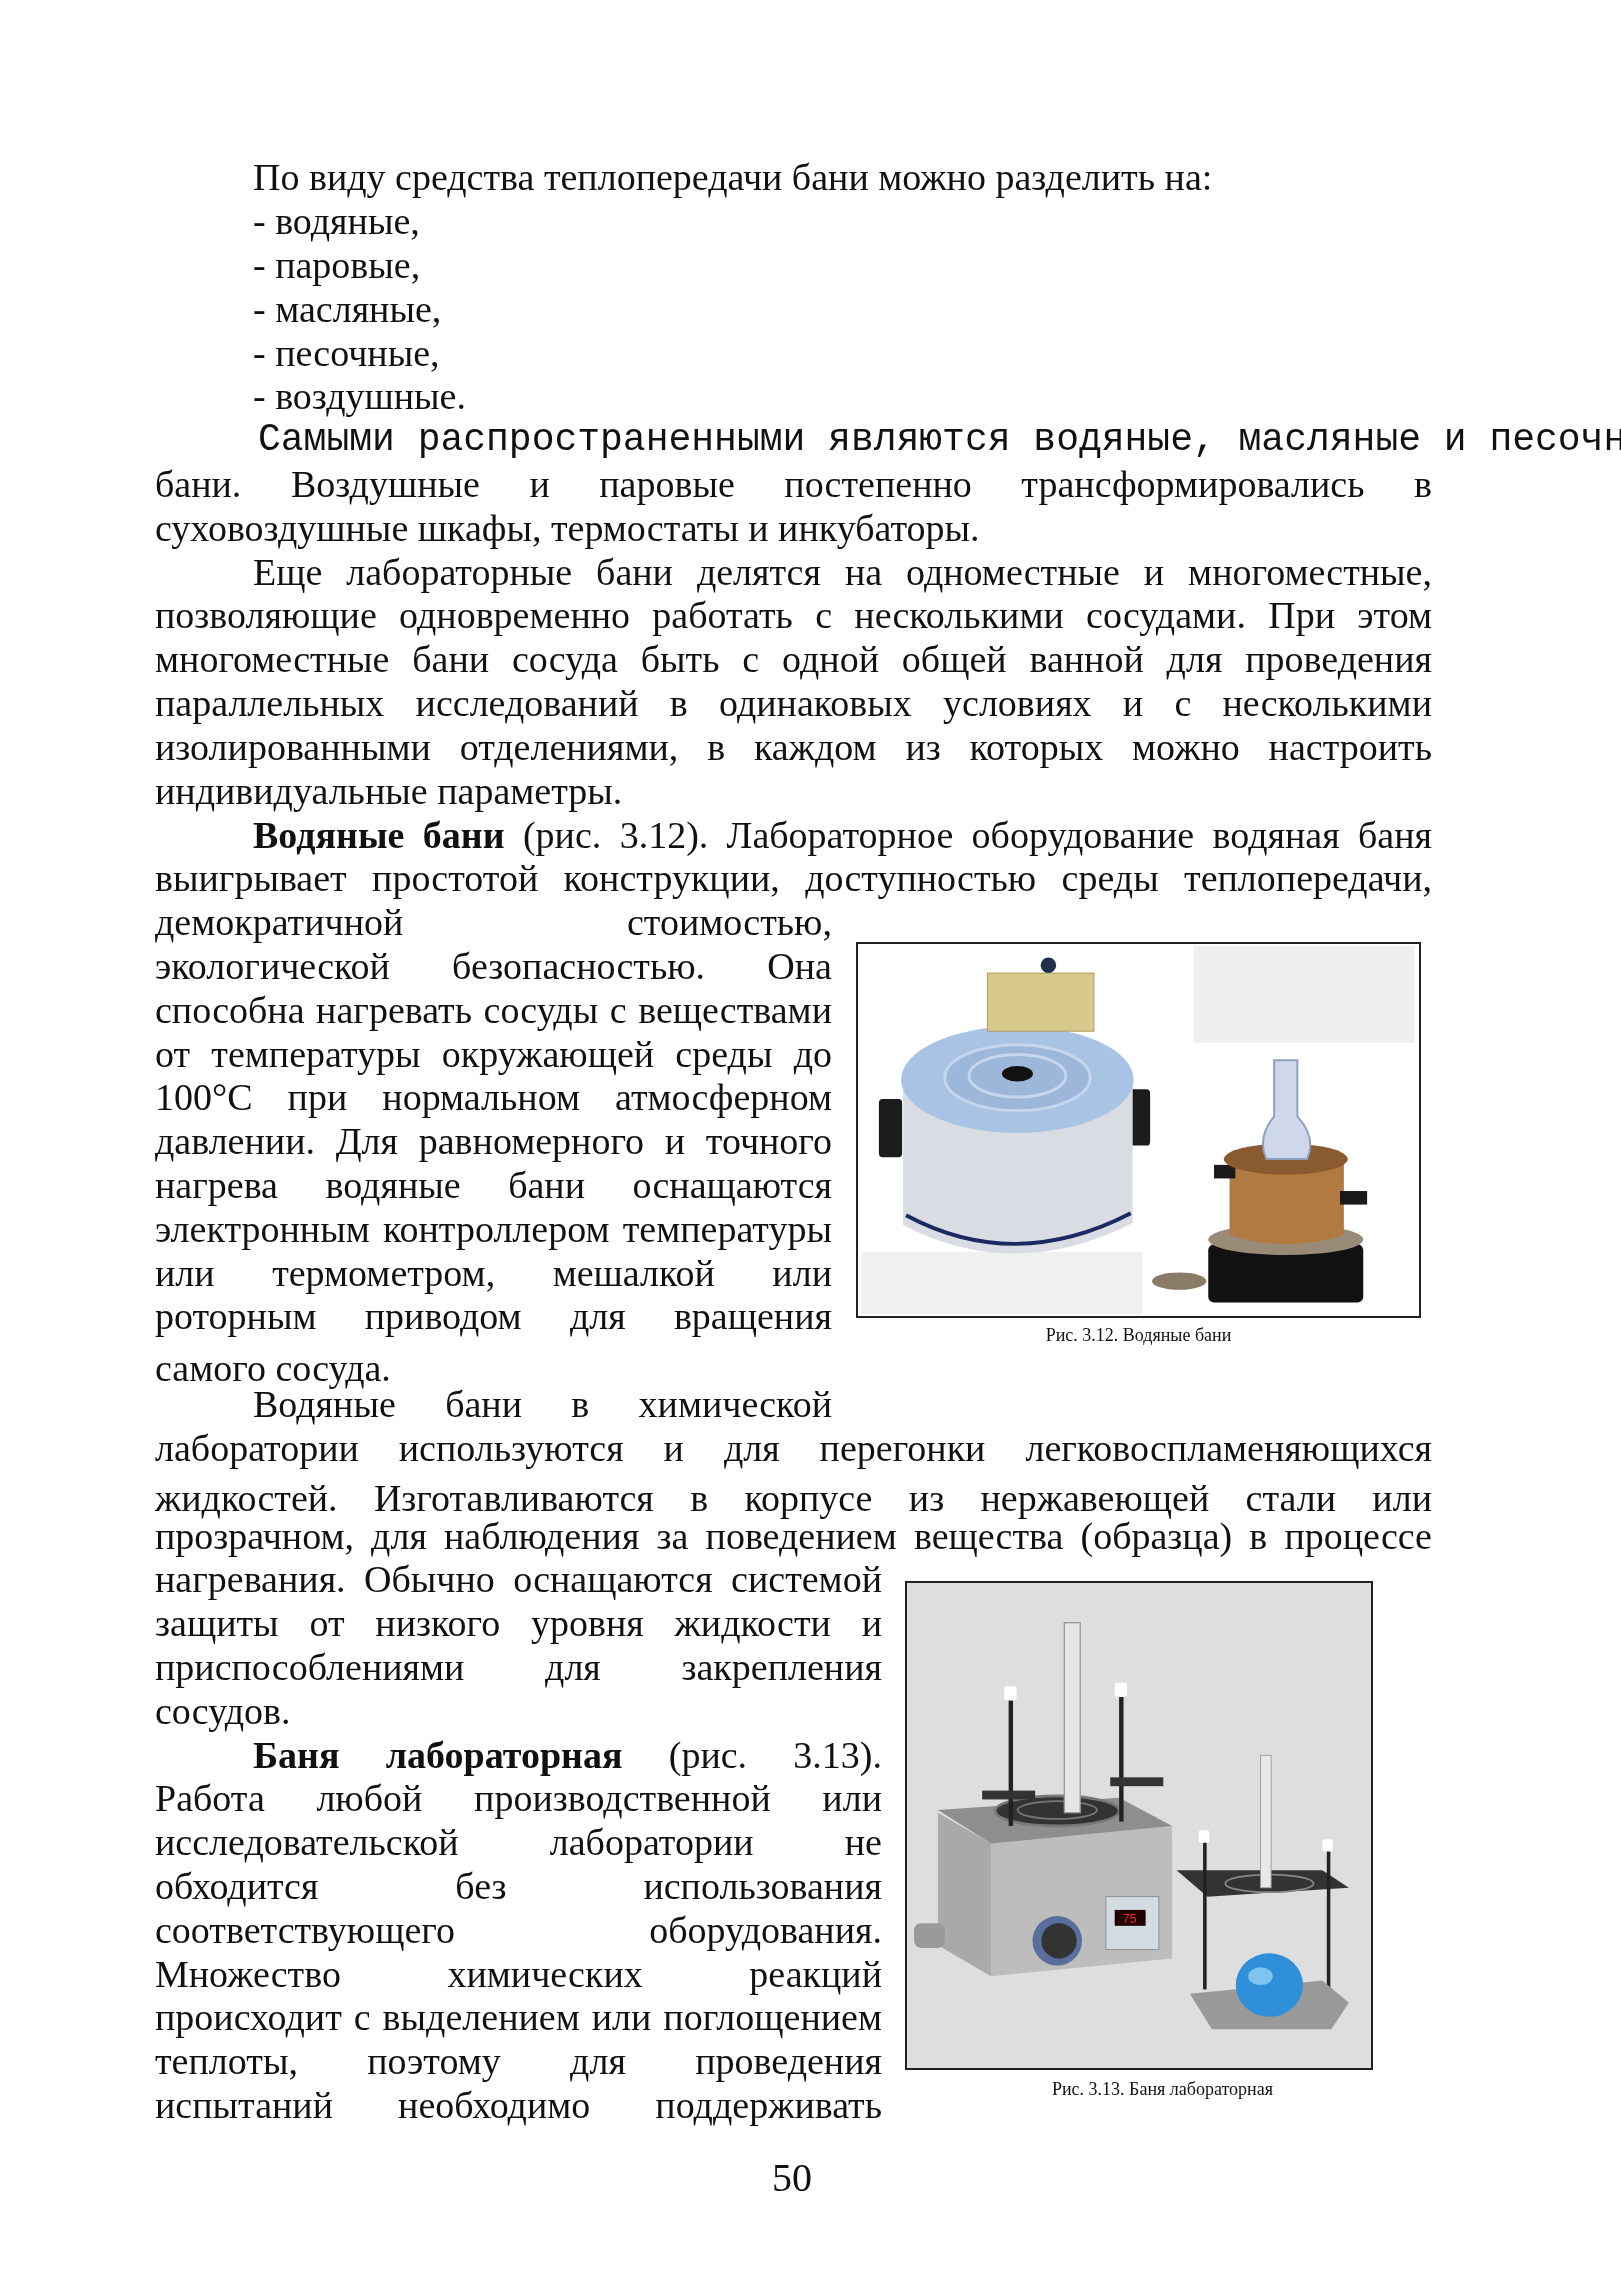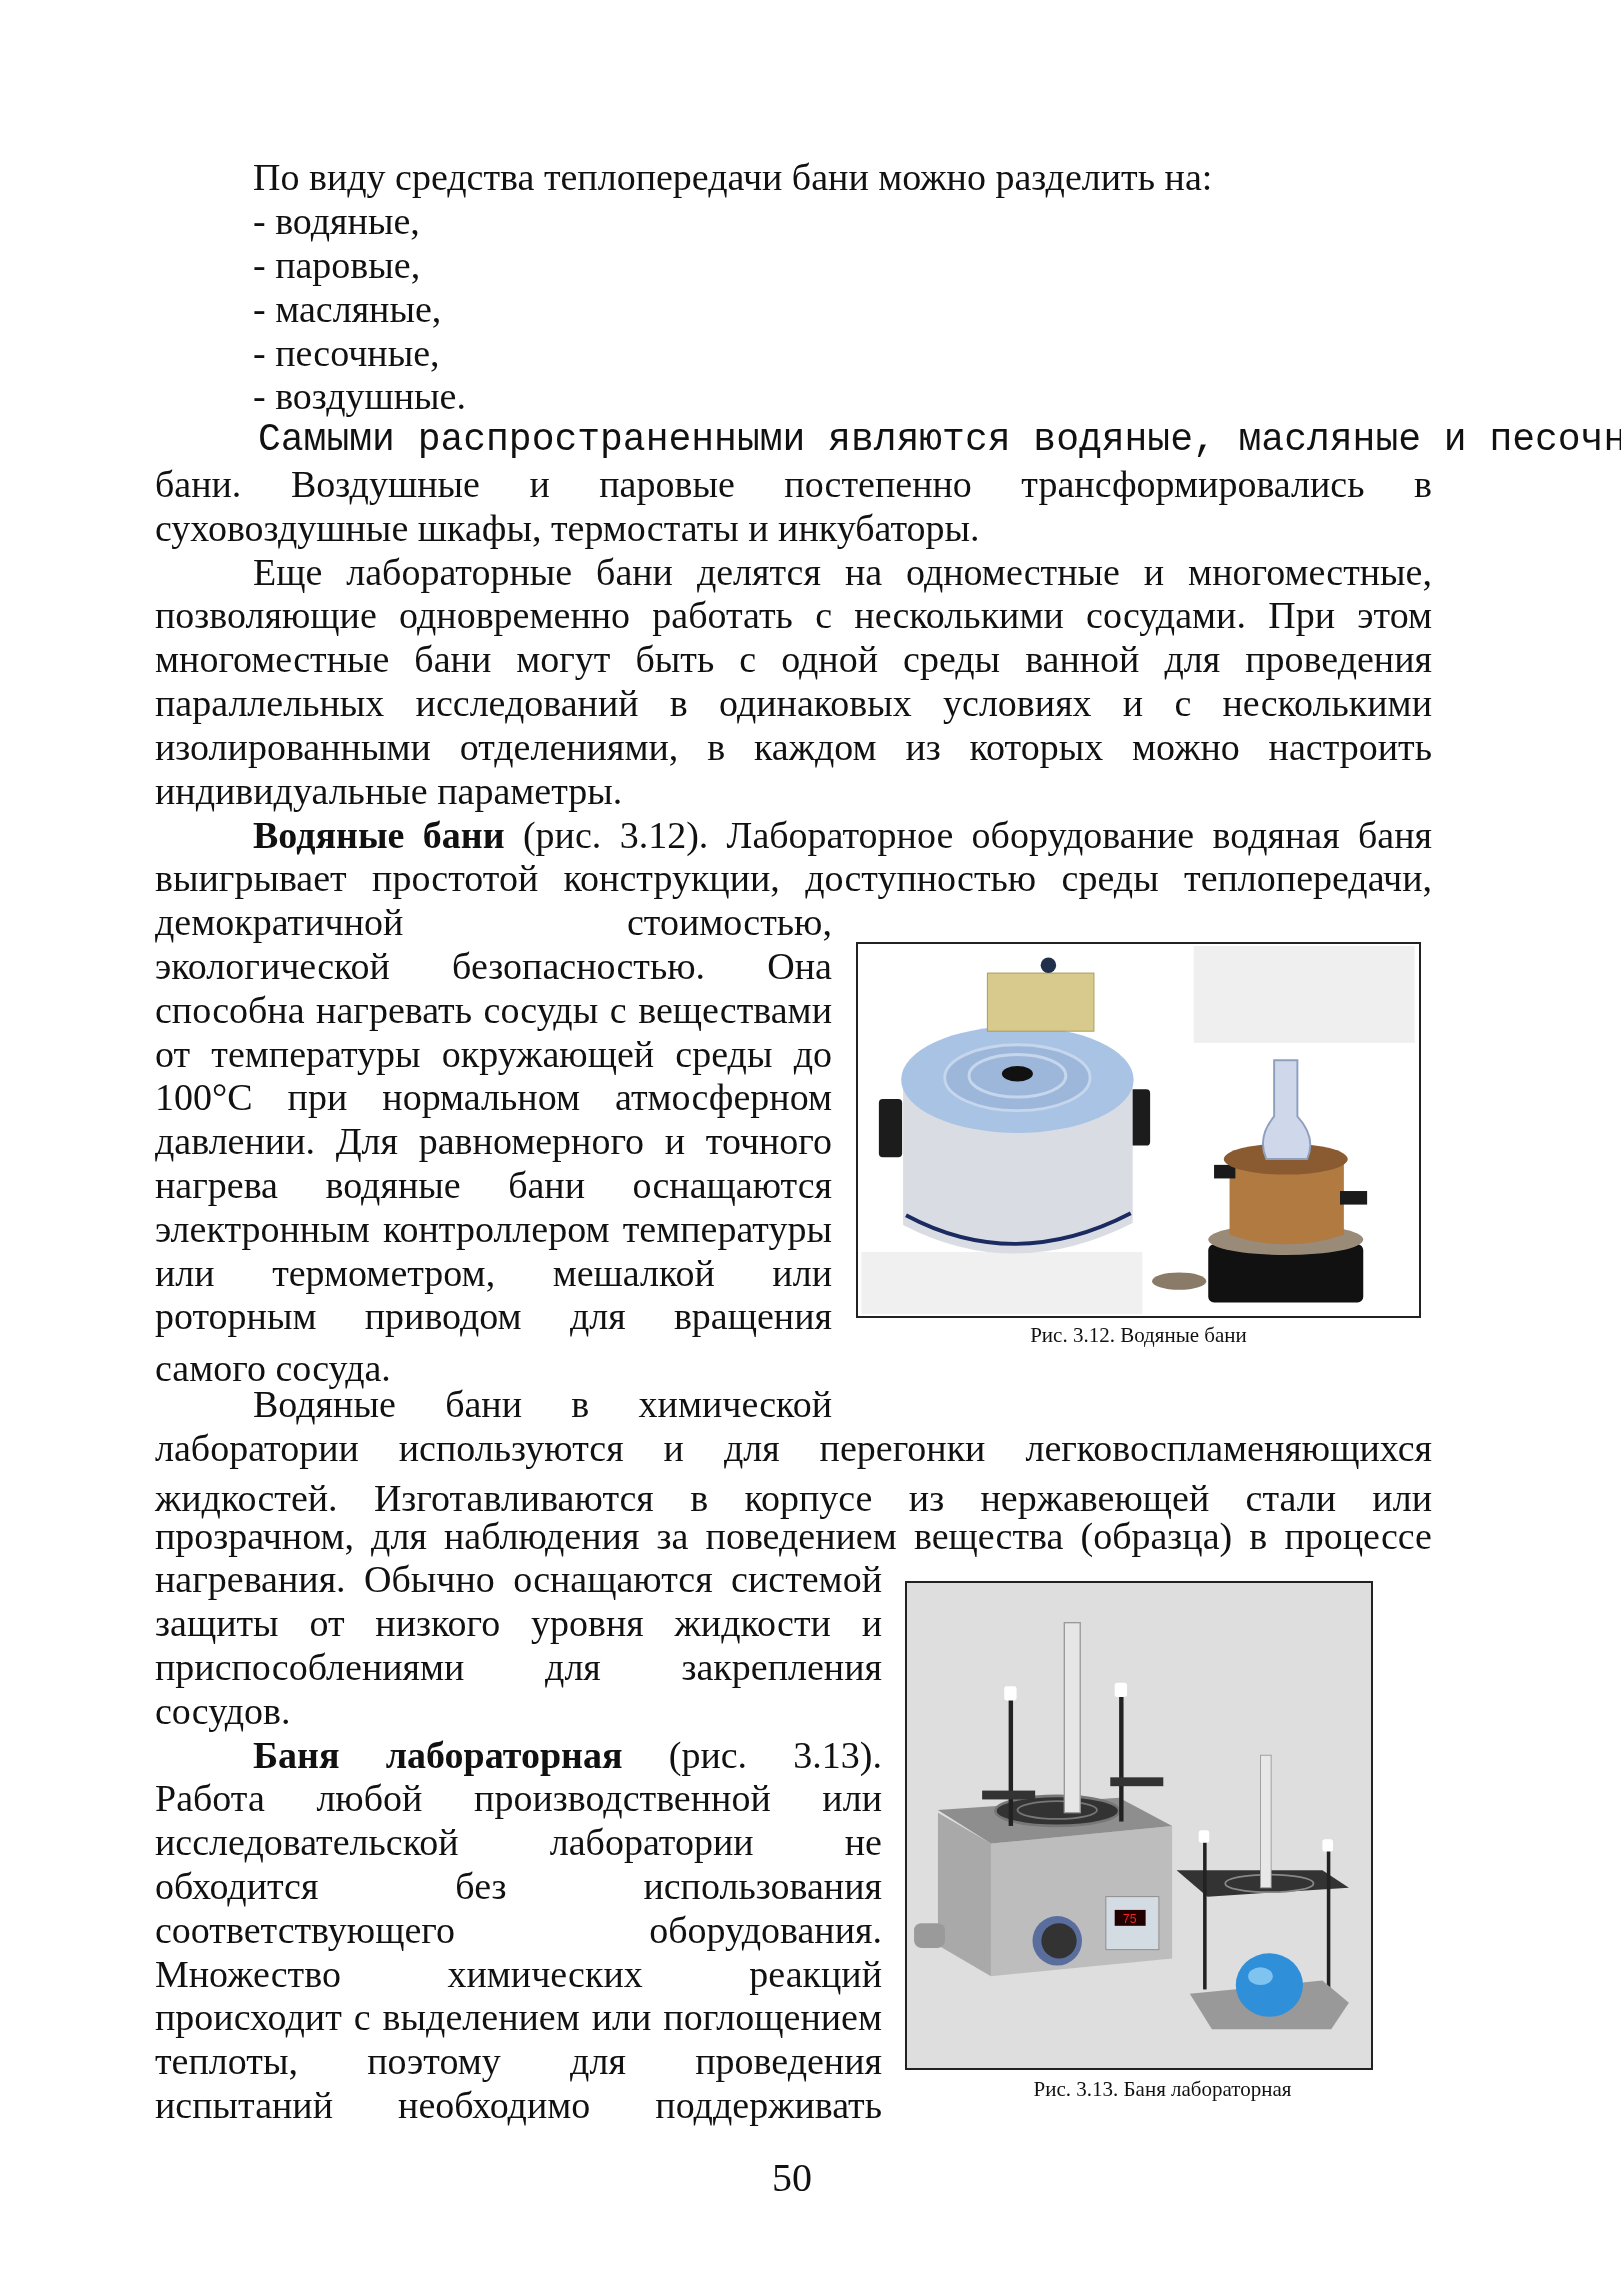--- a/index.html
+++ b/index.html
@@ -22,21 +22,21 @@
   .fig {
     position: absolute;
     border: 2px solid #222;
     box-sizing: border-box;
     overflow: hidden;
   }
   .fig svg { display: block; width: 100%; height: 100%; }
   .cap {
     position: absolute;
     font-family: "Liberation Serif", serif;
-    font-size: 21px;
+    font-size: 18px;
     line-height: 23.5px;
     color: #111;
     text-align: center;
     white-space: nowrap;
   }
   .pageno {
     position: absolute;
     left: 745px; width: 94px; top: 2160px;
     font-family: "Liberation Serif", serif;
     font-size: 40px; line-height: 35px;
@@ -52,21 +52,21 @@
       <div class="ln last" style="left: 253px; top: 199px; width: 1179px;"><span>- водяные,</span></div>
       <div class="ln last" style="left: 253px; top: 243px; width: 1179px;"><span>- паровые,</span></div>
       <div class="ln last" style="left: 253px; top: 287px; width: 1179px;"><span>- масляные,</span></div>
       <div class="ln last" style="left: 253px; top: 331px; width: 1179px;"><span>- песочные,</span></div>
       <div class="ln last" style="left: 253px; top: 374px; width: 1179px;"><span>- воздушные.</span></div>
       <div class="ln" style="left: 258px; top: 418px; width: 1179px; font-family: Liberation Mono, monospace;"><span>Самыми распространенными являются водяные, масляные и песочные</span></div>
       <div class="ln" style="left: 155px; top: 462px; width: 1277px;"><span>бани. Воздушные и паровые постепенно трансформировались в</span></div>
       <div class="ln last" style="left: 155px; top: 506px; width: 1277px;"><span>суховоздушные шкафы, термостаты и инкубаторы.</span></div>
       <div class="ln" style="left: 253px; top: 550px; width: 1179px;"><span>Еще лабораторные бани делятся на одноместные и многоместные,</span></div>
       <div class="ln" style="left: 155px; top: 593px; width: 1277px;"><span>позволяющие одновременно работать с несколькими сосудами. При этом</span></div>
-      <div class="ln" style="left: 155px; top: 637px; width: 1277px;"><span>многоместные бани могут быть с одной среды ванной для проведения</span></div>
+      <div class="ln" style="left: 155px; top: 637px; width: 1277px;"><span>многоместные бани сосуда быть с одной общей ванной для проведения</span></div>
       <div class="ln" style="left: 155px; top: 681px; width: 1277px;"><span>параллельных исследований в одинаковых условиях и с несколькими</span></div>
       <div class="ln" style="left: 155px; top: 725px; width: 1277px;"><span>изолированными отделениями, в каждом из которых можно настроить</span></div>
       <div class="ln last" style="left: 155px; top: 769px; width: 1277px;"><span>индивидуальные параметры.</span></div>
       <div class="ln" style="left: 253px; top: 813px; width: 1179px;"><b>Водяные бани</b><span> (рис. 3.12). Лабораторное оборудование водяная баня</span></div>
       <div class="ln" style="left: 155px; top: 856px; width: 1277px;"><span>выигрывает простотой конструкции, доступностью среды теплопередачи,</span></div>
       <div class="ln" style="left: 155px; top: 900px; width: 677px;"><span>демократичной стоимостью,</span></div>
       <div class="ln" style="left: 155px; top: 944px; width: 677px;"><span>экологической безопасностью. Она</span></div>
       <div class="ln" style="left: 155px; top: 988px; width: 677px;"><span>способна нагревать сосуды с веществами</span></div>
       <div class="ln" style="left: 155px; top: 1032px; width: 677px;"><span>от температуры окружающей среды до</span></div>
       <div class="ln" style="left: 155px; top: 1075px; width: 677px;"><span>100°С при нормальном атмосферном</span></div>

